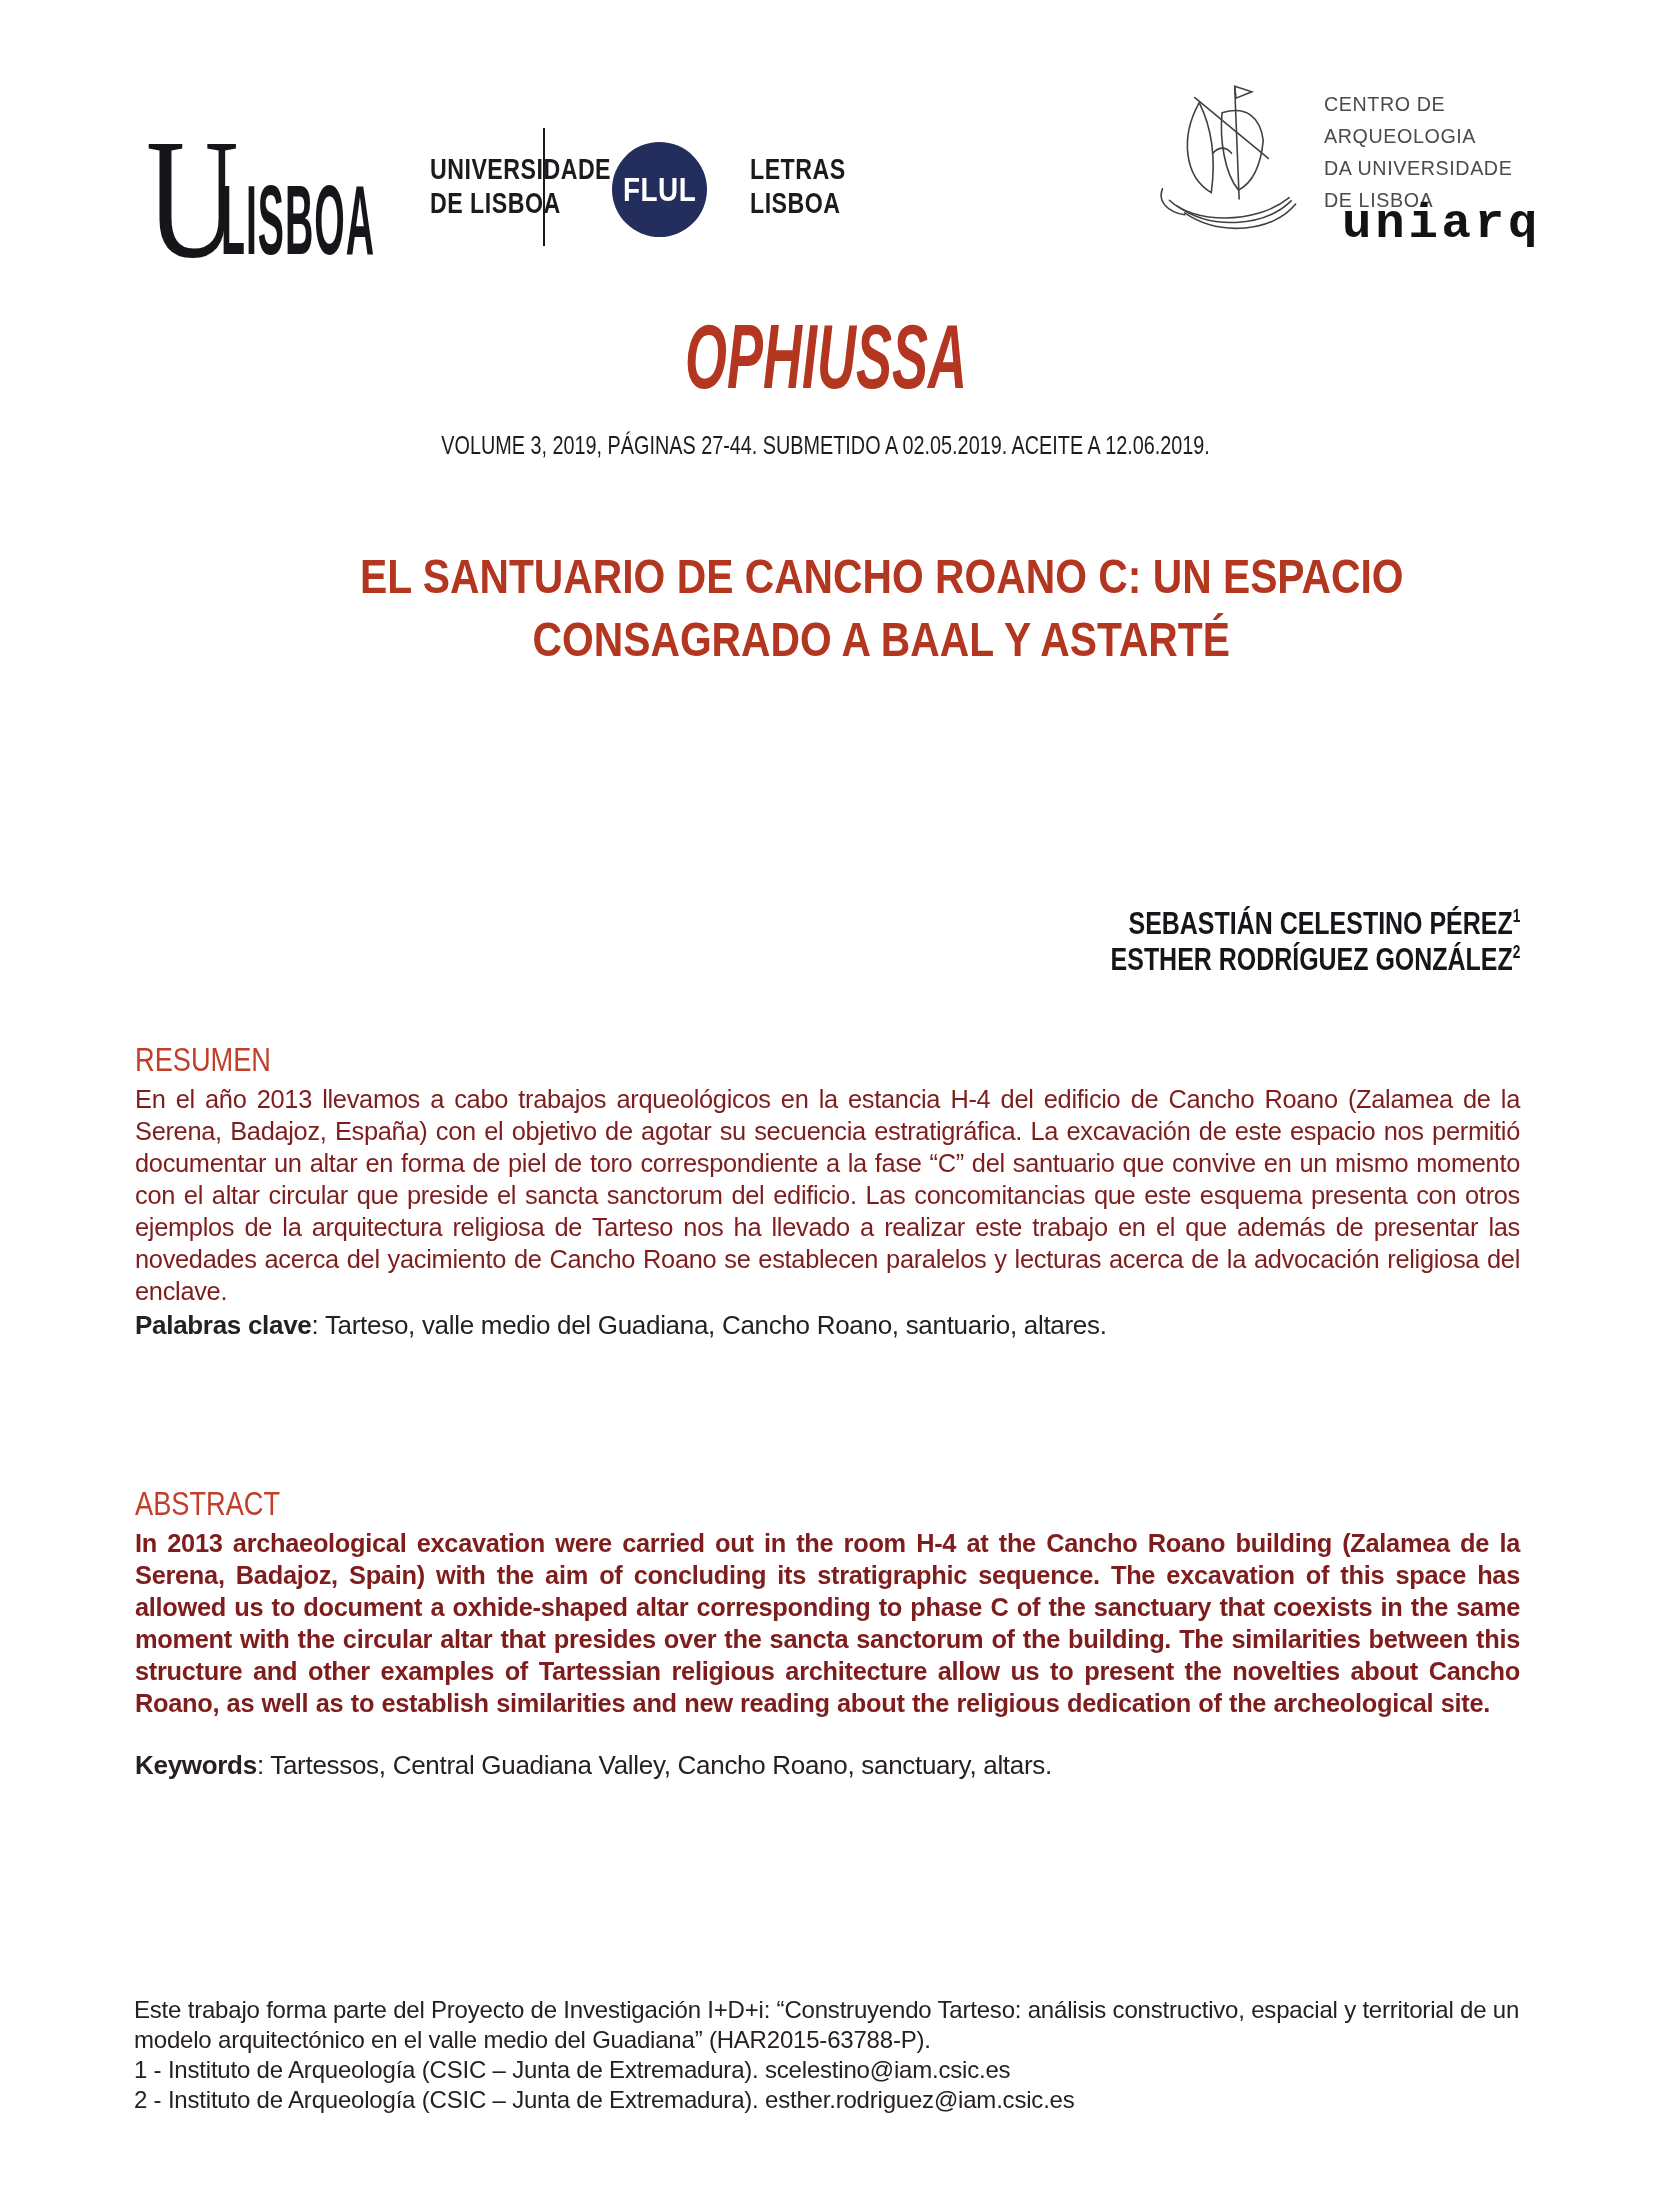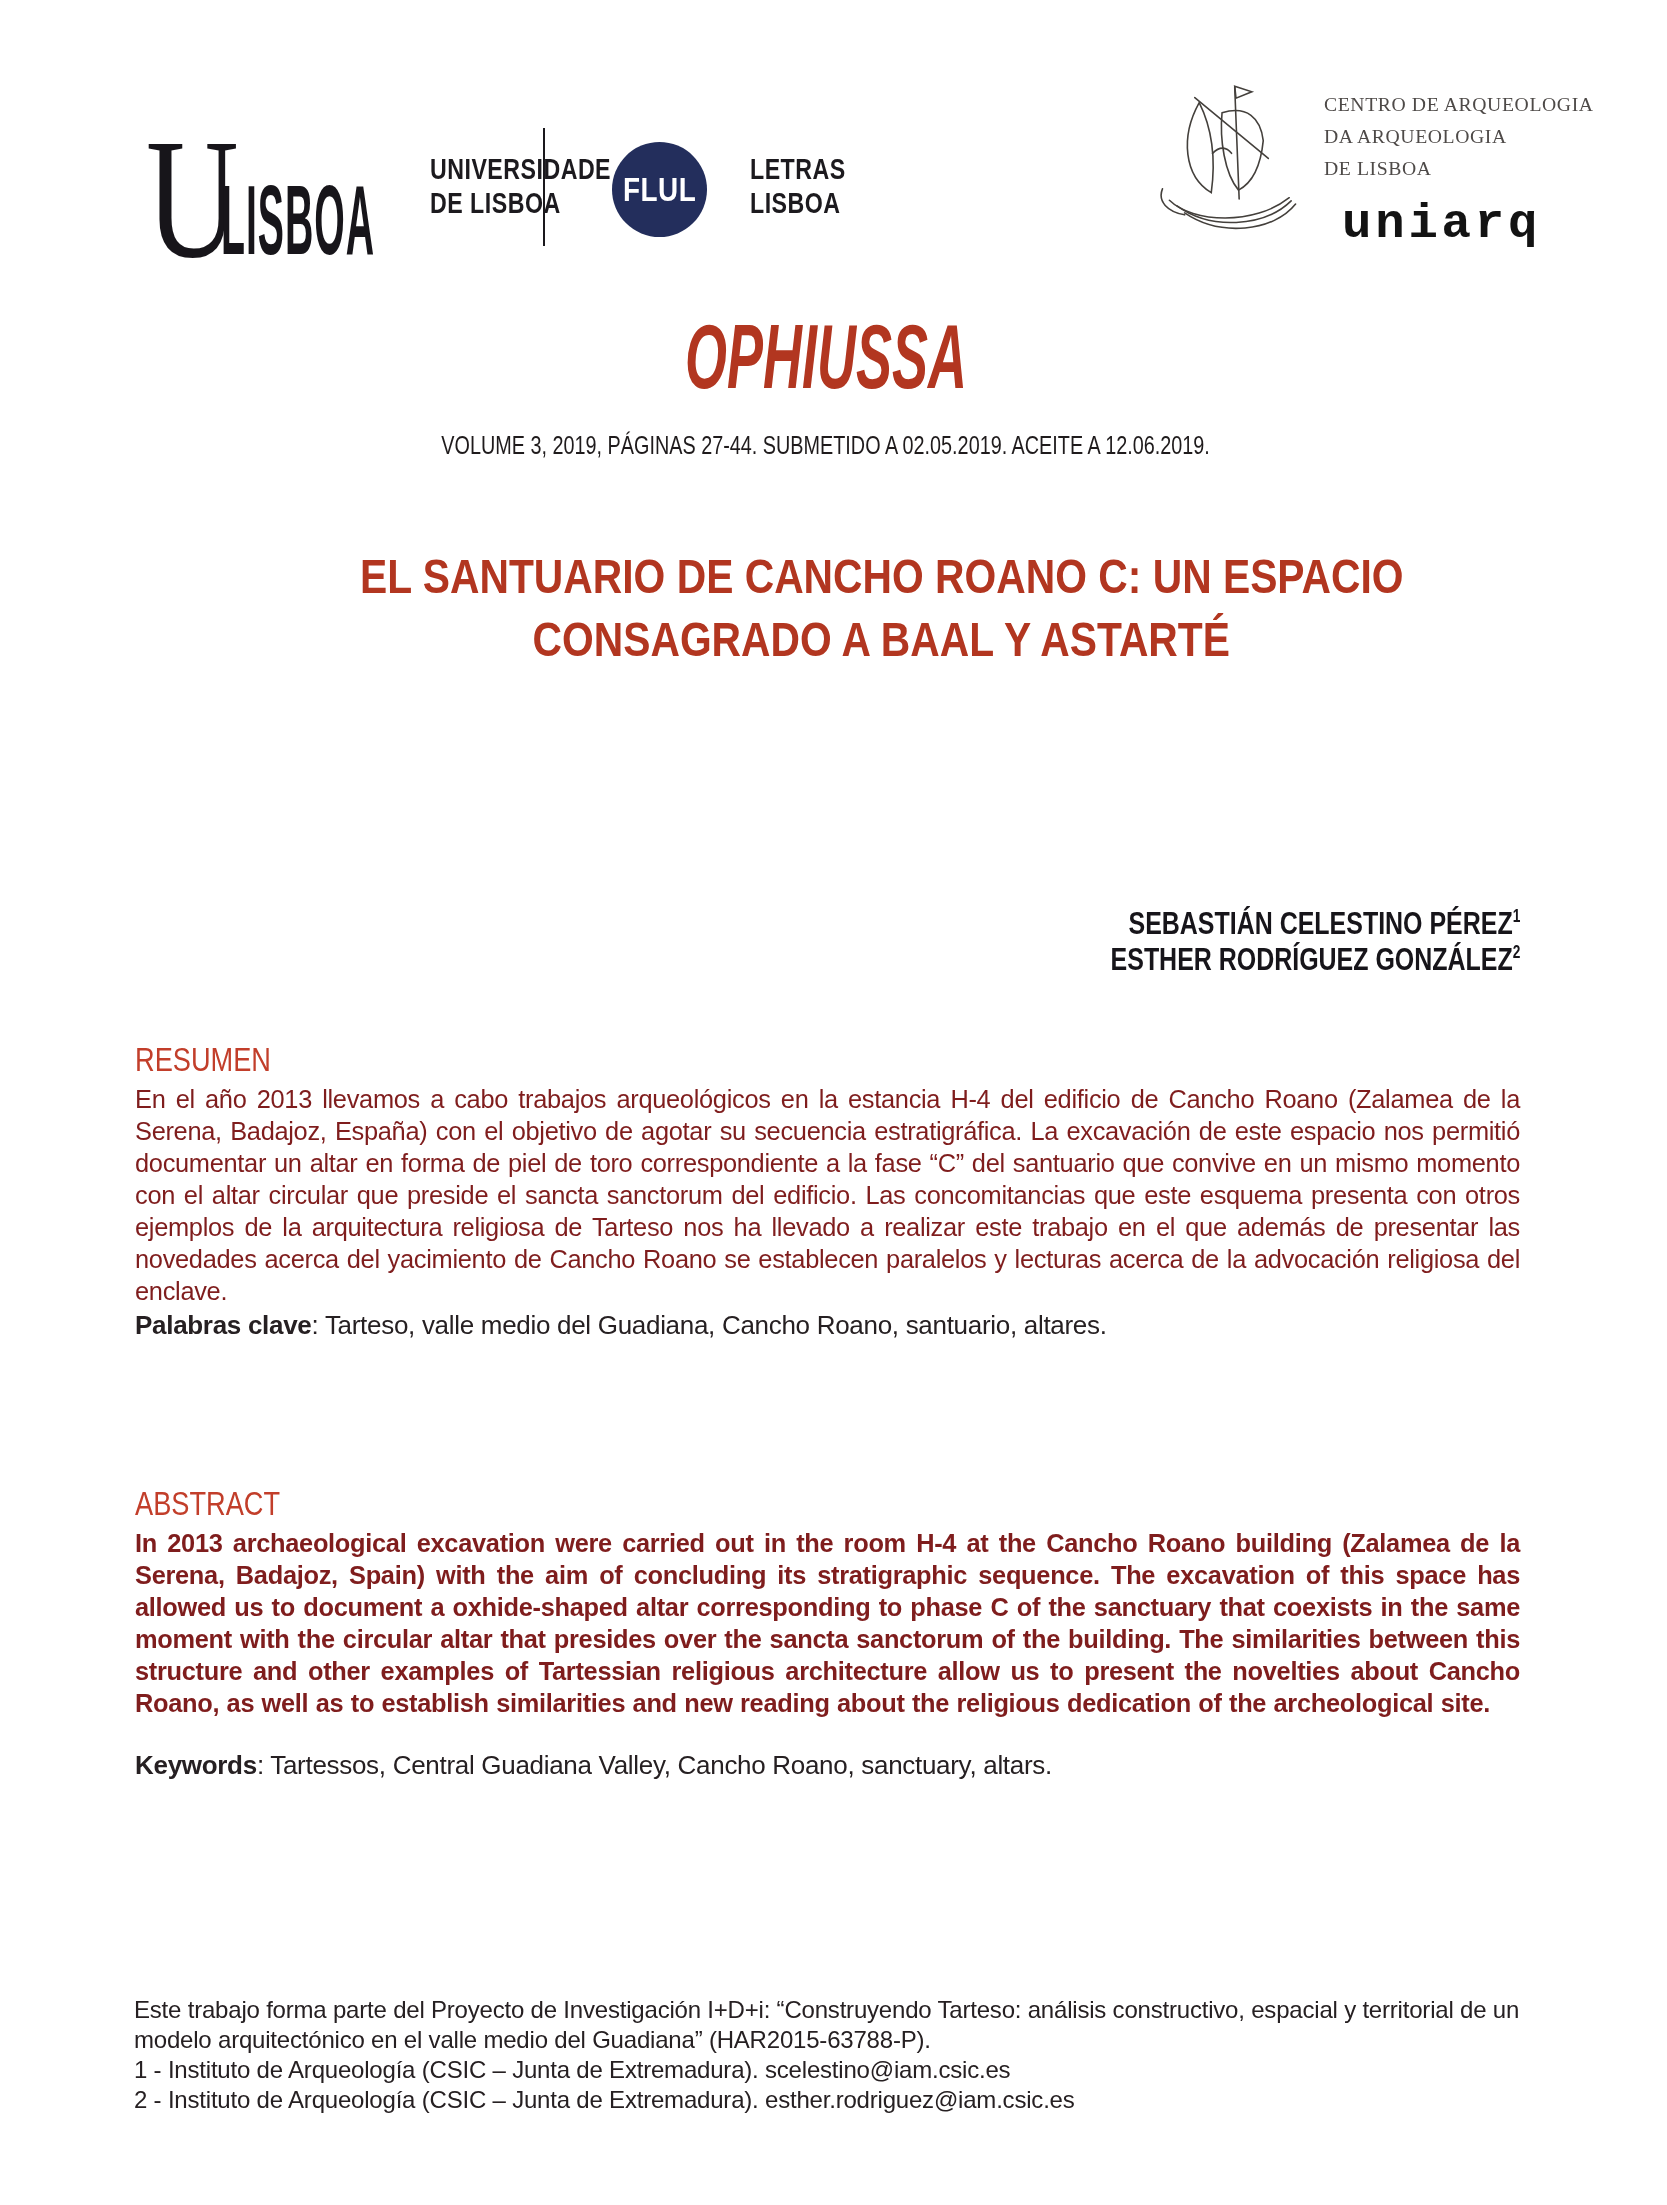--- a/index.html
+++ b/index.html
@@ -32,21 +32,21 @@
   .uni-name{left:284px;}
   .letras-name{left:604px;}
   .flul-circle{
     position:absolute;left:466px;top:15.2px;width:95px;height:95px;border-radius:50%;
     background:#232e5c;color:#ffffff;display:flex;align-items:center;justify-content:center;
     font-size:34px;font-weight:700;letter-spacing:0.6px;
   }
   .flul-circle span{display:inline-block;transform:scaleX(.82);}
   .logo-right{position:absolute;left:1158px;top:71px;width:444px;height:178px;}
   .boat{position:absolute;left:0;top:5.1px;}
-  .centro-lines{position:absolute;left:166px;top:16.5px;font-size:19.7px;line-height:32px;color:#4e4a48;letter-spacing:0.6px;font-family:Liberation Serif, serif;}
+  .centro-lines{position:absolute;left:166px;top:16.5px;font-size:19.7px;line-height:32px;color:#4e4a48;letter-spacing:0.6px;}
   .uniarq-word{
     position:absolute;left:184px;top:129px;
     font-family:Liberation Mono, monospace;font-weight:700;font-size:49px;letter-spacing:3.8px;color:#131313;line-height:1;
   }
   
   .center-row{position:absolute;left:0;width:1652px;display:flex;justify-content:center;align-items:center;}
   .j-title{top:312px;}
   .j-title span{
     font-size:90px;font-weight:700;font-style:italic;line-height:1;color:#b23620;
     display:inline-block;transform:scaleX(.60);transform-origin:center bottom;white-space:nowrap;
@@ -127,21 +127,21 @@
         <path d="M121,18 L128,194"></path>
         <path d="M58,34 L174,130"></path>
         <path d="M121,16 L148,25 L123,35 Z"></path>
         <path d="M65,42 C35,96 41,158 84,184 C92,126 83,78 65,42 Z"></path>
         <path d="M101,58 C140,46 162,66 166,102 C162,142 150,168 127,180 C105,154 97,100 101,58 Z"></path>
         <path d="M86,122 C98,110 108,112 116,122"></path>
       </g>
     </svg>
     <div class="centro-lines">
       <div>CENTRO DE ARQUEOLOGIA</div>
-      <div>DA ARQUEOLOGIA</div>
+      <div>DA UNIVERSIDADE</div>
       <div>DE LISBOA</div>
     </div>
     <div class="uniarq-word">uniarq</div>
   </div>
 
   <div class="center-row j-title">
     <span>OPHIUSSA</span>
   </div>
   <div class="center-row j-issue">
     <span>VOLUME 3, 2019, PÁGINAS 27-44. SUBMETIDO A 02.05.2019. ACEITE A 12.06.2019.</span>

